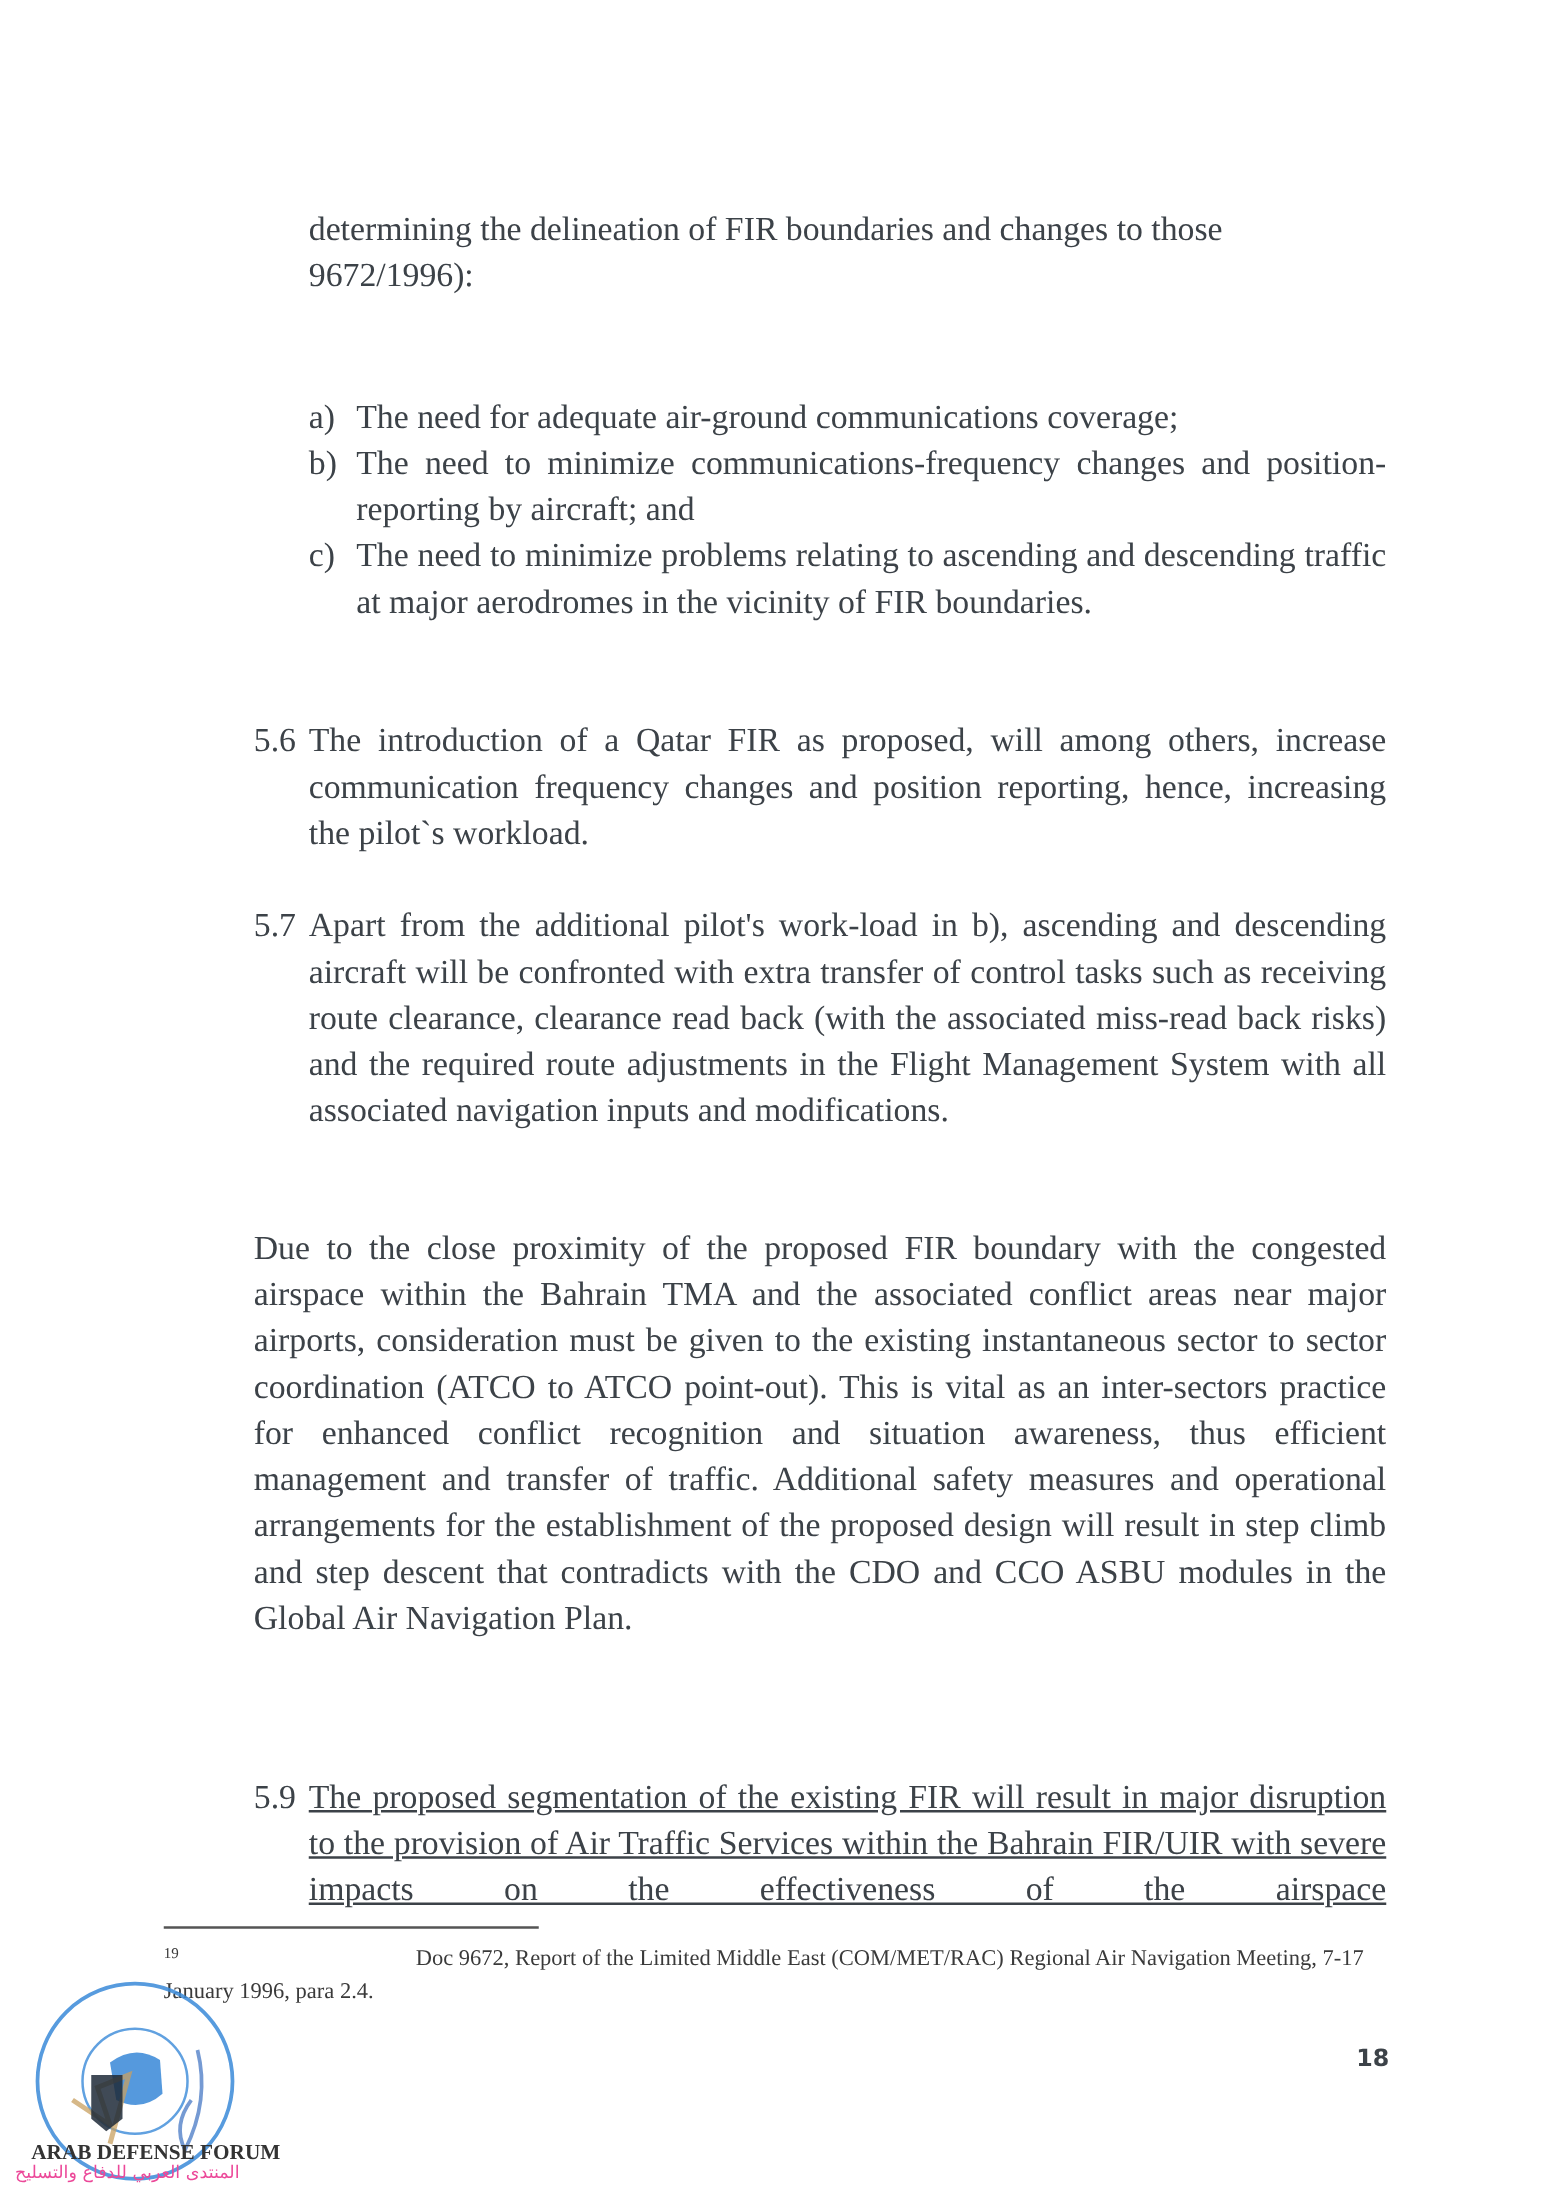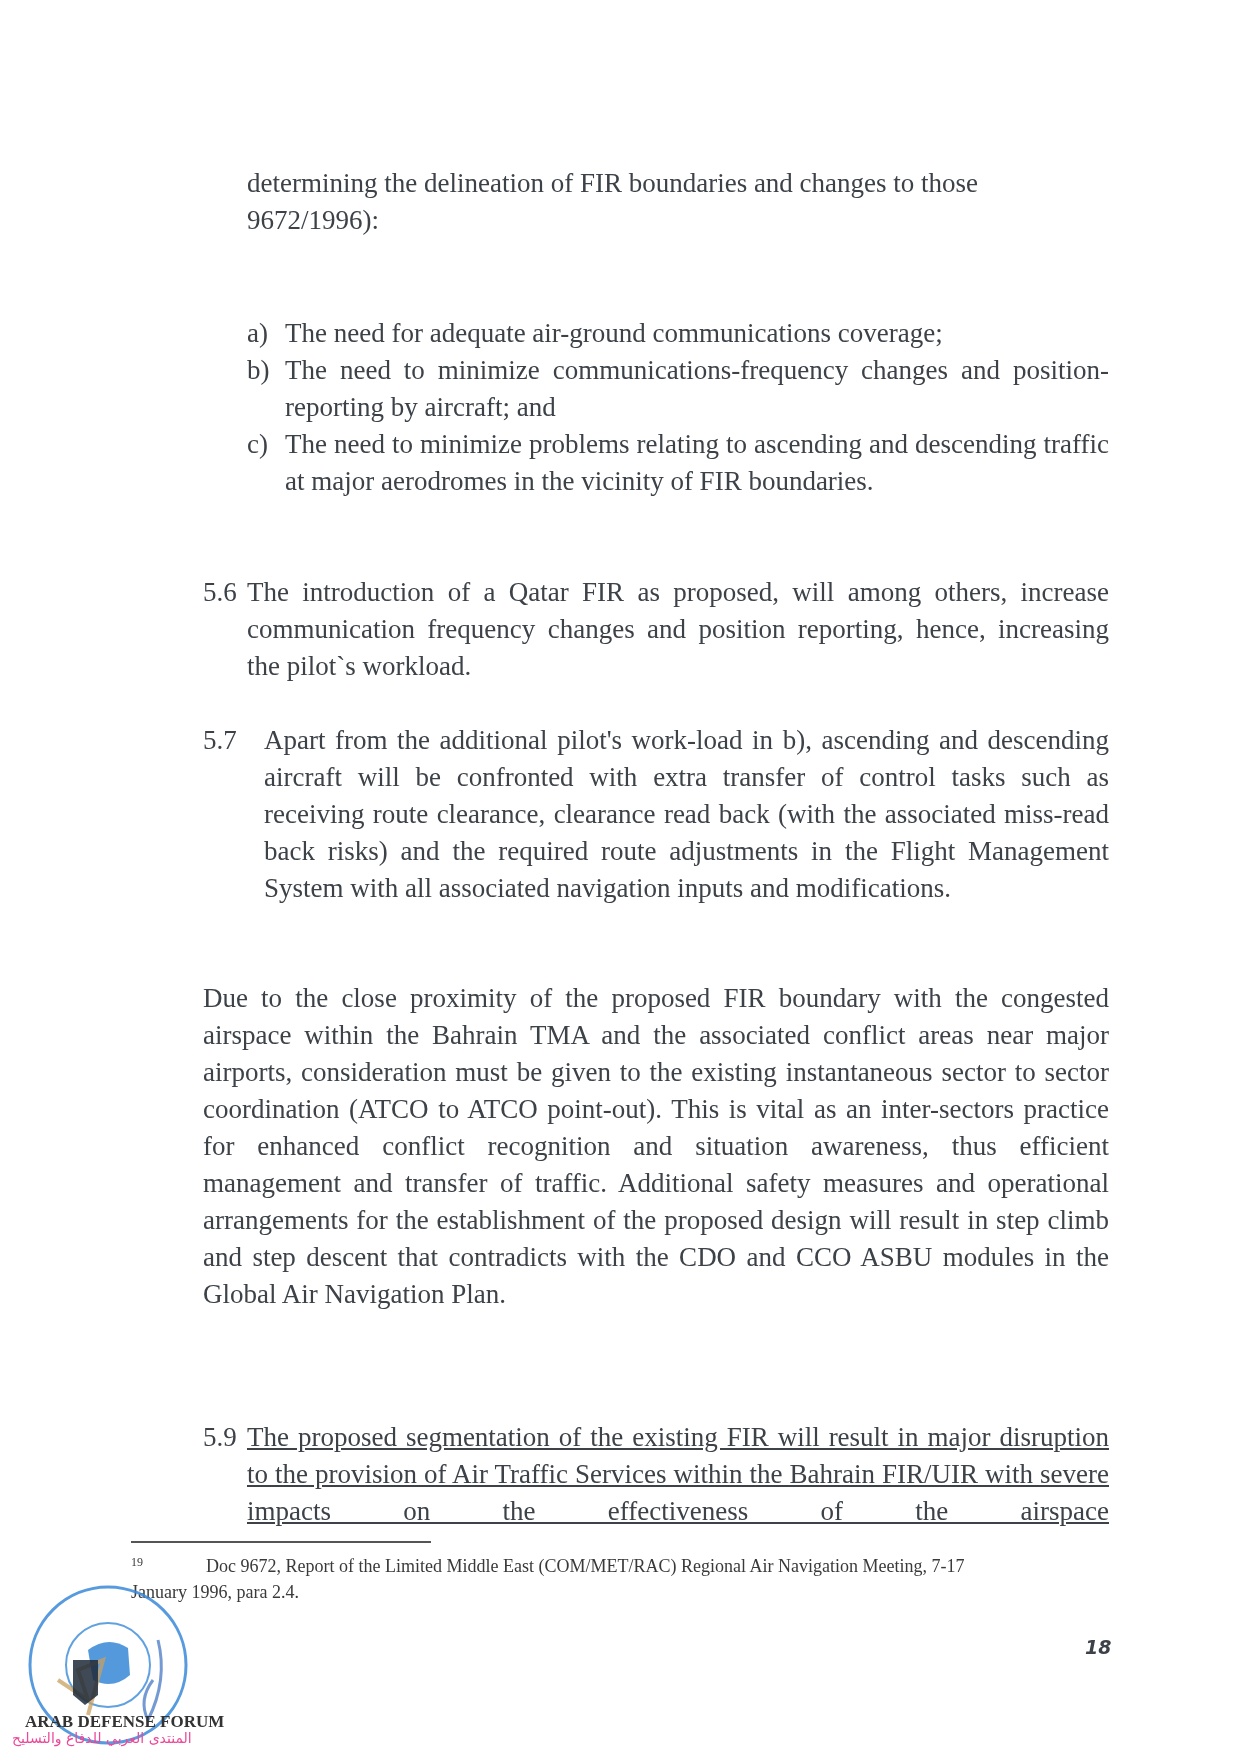--- a/index.html
+++ b/index.html
@@ -19,37 +19,37 @@
     .li { display: flex; margin: 0; }
     .li .marker { width: 38px; flex: 0 0 38px; }
     .li .body { flex: 1; text-align: justify; text-align-last: left; }
 
     .para { position: absolute; left: 203px; width: 906px; display: flex; }
     .para .num { width: 44px; flex: 0 0 44px; }
     .para .body { flex: 1; text-align: justify; text-align-last: left; }
     .para.last .body { text-align-last: justify; text-decoration: underline; }
 
     .p56 { top: 574px; justify-content: flex-end; }
-    .p57 { top: 722px; gap: 17px; }
+    .p57 { top: 722px; }
     .p58 { top: 980px; }
     .p59 { top: 1387px; margin-top: 32px; }
 
     .fn-rule { position: absolute; left: 131px; top: 1541px; width: 300px; height: 2px; background: #555; }
     .footnote {
       position: absolute; left: 131px; top: 1553px; width: 960px;
       font-family: "Liberation Serif", "DejaVu Serif", serif;
       font-size: 18px; line-height: 26px; color: #3a3a3a;
     }
     .footnote .fnnum { position: absolute; left: 0; top: -4px; font-size: 12px; }
-    .footnote .fnline1 { display: block; padding-left: 75px; white-space: nowrap; }
+    .footnote .fnline1 { display: block; padding-left: 75px; white-space: nowrap; text-align: right; }
     .footnote .fnline2 { display: block; padding-left: 0; }
 
     .page-number {
       position: absolute; left: 1085px; top: 1636px;
-      font-family: "DejaVu Sans", sans-serif; font-size: 19px; font-weight: bold; color: #3c4248; font-style: italic;
+      font-family: "DejaVu Sans", sans-serif; font-size: 19px; font-weight: bold; color: #3c4248;
     }
 
     .stamp { position: absolute; left: 18px; top: 1580px; width: 180px; height: 170px; }
     .wm-en { position: absolute; left: 25px; top: 1712px; font-family: "Liberation Serif", serif; font-size: 17px; font-weight: bold; color: #333; white-space: nowrap; }
     .wm-ar { position: absolute; left: 12px; top: 1730px; font-family: "DejaVu Sans", sans-serif; font-size: 14px; color: #ec4899; white-space: nowrap; direction: rtl; }
   </style>
 </head>
 <body>
 
 <div class="page">

